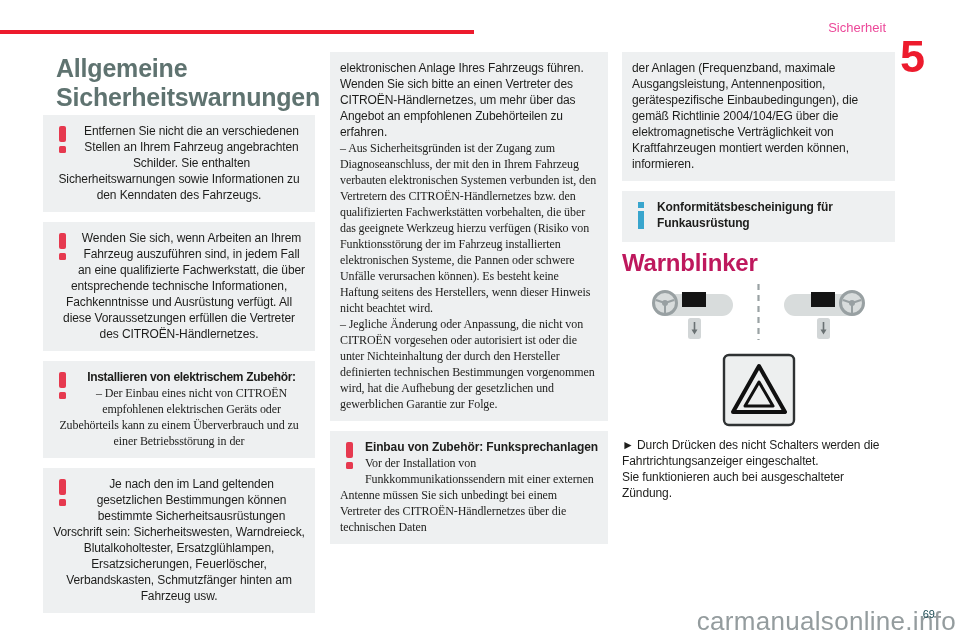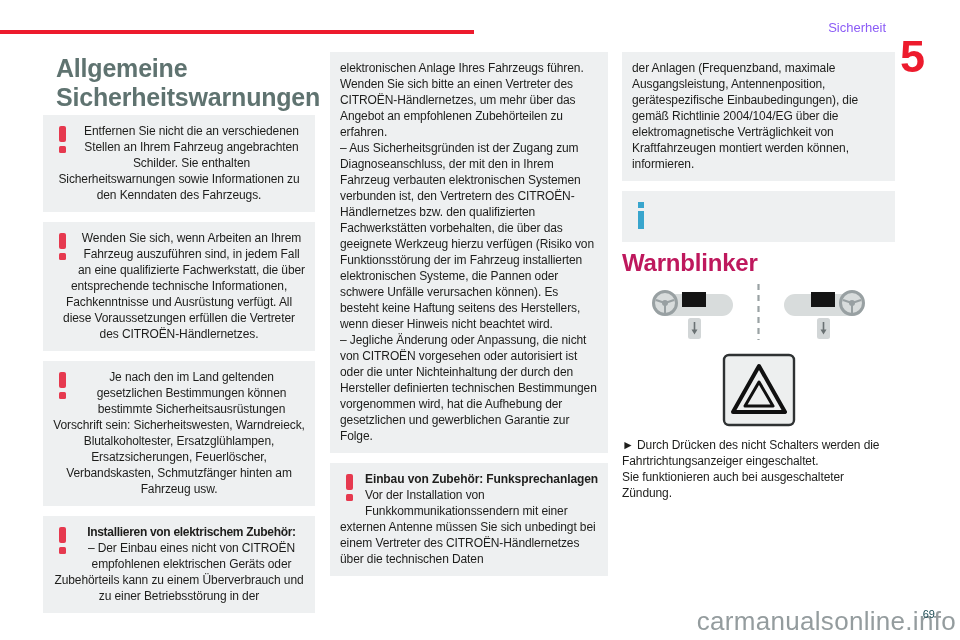--- a/index.html
+++ b/index.html
@@ -5,33 +5,33 @@
   * { margin:0; padding:0; box-sizing:border-box; }
   html,body { width:960px; height:640px; }
   body {
     position:relative;
     background:#ffffff;
     font-family:"Liberation Sans", sans-serif;
     color:#1d1d1b;
     overflow:hidden;
   }
   .topline { position:absolute; left:0; top:30px; width:474px; height:4px; background:#ed1b2d; }
-  .header-label { position:absolute; top:20px; right:74px; font-size:13px; color:#8b5cf6; }
+  .header-label { position:absolute; top:20px; right:74px; font-size:13px; color:#ec4899; }
   .chapter-num { position:absolute; top:34px; left:900px; font-size:45px; font-weight:bold; color:#ed1b2d; line-height:1; }
   .main-title {
     position:absolute; left:56px; top:54px; width:252px;
     font-size:25px; line-height:1.16; color:#5f7370; letter-spacing:-0.2px;
   }
   .col { position:absolute; font-size:12px; line-height:16px; letter-spacing:-0.1px; }
   #col1 { left:43px;  top:115px; width:272px;text-align:center; }
   #col2 { left:330px; top:52px;  width:278px; }
   #col3 { left:622px; top:52px;  width:273px; }
   .box { background:#eef0f1; padding:8px 10px 9px 10px; margin-bottom:10px; overflow:hidden; }
   .box p { margin:0; }
-  .box p + p { margin-top:0; }
+  .box p + p { margin-top:0;font-family:Liberation Serif, serif; }
   .box-title { font-weight:bold; }
   .nowrap { white-space:nowrap; letter-spacing:-0.3px; }
   
   .excl-icon { float:left; width:16px; height:32px; position:relative; margin:1px 7px 0 2px; }
   .excl-icon .bar { position:absolute; left:4px; top:2px;  width:7px; height:16px; background:#e6394f; border-radius:2px; }
   .excl-icon .dot { position:absolute; left:4px; top:22px; width:7px; height:7px;  background:#e6394f; border-radius:1.5px; }
   
   .info-icon { float:left; width:15px; height:32px; position:relative; margin:2px 8px 0 2px; }
   .info-icon .dot { position:absolute; left:4px; top:1px;  width:6px; height:6px;  background:#38a5cd; }
   .info-icon .bar { position:absolute; left:4px; top:10px; width:6px; height:18px; background:#38a5cd; }
@@ -62,29 +62,29 @@
         <span class="bar"></span>
         <span class="dot"></span>
       </span>
     <p>Wenden Sie sich, wenn Arbeiten an Ihrem Fahrzeug auszuführen sind, in jedem Fall an eine qualifizierte Fachwerkstatt, die über entsprechende technische Informationen, Fachkenntnisse und Ausrüstung verfügt. All diese Voraussetzungen erfüllen die Vertreter des CITROËN-Händlernetzes.</p>
   </div>
   <div class="box">
     <span class="excl-icon">
         <span class="bar"></span>
         <span class="dot"></span>
       </span>
-    <p>Je nach den im Land geltenden gesetzlichen Bestimmungen können bestimmte Sicherheitsausrüstungen Vorschrift sein: Sicherheitswesten, Warndreieck, Blutalkoholtester, Ersatzglühlampen, Ersatzsicherungen, Feuerlöscher, Verbandskasten, Schmutzfänger hinten am Fahrzeug usw.</p>
+    <p class="box-title nowrap">Installieren von elektrischem Zubehör:</p>
+    <p>–  Der Einbau eines nicht von CITROËN empfohlenen elektrischen Geräts oder Zubehörteils kann zu einem Überverbrauch und zu einer Betriebsstörung in der</p>
   </div>
   <div class="box">
     <span class="excl-icon">
         <span class="bar"></span>
         <span class="dot"></span>
       </span>
-    <p class="box-title nowrap">Installieren von elektrischem Zubehör:</p>
-    <p>–  Der Einbau eines nicht von CITROËN empfohlenen elektrischen Geräts oder Zubehörteils kann zu einem Überverbrauch und zu einer Betriebsstörung in der</p>
+    <p>Je nach den im Land geltenden gesetzlichen Bestimmungen können bestimmte Sicherheitsausrüstungen Vorschrift sein: Sicherheitswesten, Warndreieck, Blutalkoholtester, Ersatzglühlampen, Ersatzsicherungen, Feuerlöscher, Verbandskasten, Schmutzfänger hinten am Fahrzeug usw.</p>
   </div>
 </div>
 
 <div class="col" id="col2">
   <div class="box">
     <p>elektronischen Anlage Ihres Fahrzeugs führen. Wenden Sie sich bitte an einen Vertreter des CITROËN-Händlernetzes, um mehr über das Angebot an empfohlenen Zubehörteilen zu erfahren.</p>
     <p>–  Aus Sicherheitsgründen ist der Zugang zum Diagnoseanschluss, der mit den in Ihrem Fahrzeug verbauten elektronischen Systemen verbunden ist, den Vertretern des CITROËN-Händlernetzes bzw. den qualifizierten Fachwerkstätten vorbehalten, die über das geeignete Werkzeug hierzu verfügen (Risiko von Funktionsstörung der im Fahrzeug installierten elektronischen Systeme, die Pannen oder schwere Unfälle verursachen können). Es besteht keine Haftung seitens des Herstellers, wenn dieser Hinweis nicht beachtet wird.</p>
     <p>–  Jegliche Änderung oder Anpassung, die nicht von CITROËN vorgesehen oder autorisiert ist oder die unter Nichteinhaltung der durch den Hersteller definierten technischen Bestimmungen vorgenommen wird, hat die Aufhebung der gesetzlichen und gewerblichen Garantie zur Folge.</p>
   </div>
   <div class="box">
@@ -99,20 +99,21 @@
 
 <div class="col" id="col3">
   <div class="box">
     <p>der Anlagen (Frequenzband, maximale Ausgangsleistung, Antennenposition, gerätespezifische Einbaubedingungen), die gemäß Richtlinie 2004/104/EG über die elektromagnetische Verträglichkeit von Kraftfahrzeugen montiert werden können, informieren.</p>
   </div>
   <div class="box">
     <span class="info-icon">
         <span class="dot"></span>
         <span class="bar"></span>
       </span>
+    <p class="box-title">Konformitätsbescheinigung für Funkausrüstung</p>
   </div>
 
   <h2 class="section-title">Warnblinker</h2>
 
   <svg class="illustration" width="215" height="58" viewBox="0 0 215 58">
 
     <g>
       <rect x="2" y="11" width="80" height="22" rx="11" fill="#d8dcdc"></rect>
       <circle cx="14" cy="20" r="11.5" fill="#d8dcdc" stroke="#98a0a2" stroke-width="3"></circle>
       <circle cx="14" cy="20" r="3" fill="#98a0a2"></circle>

